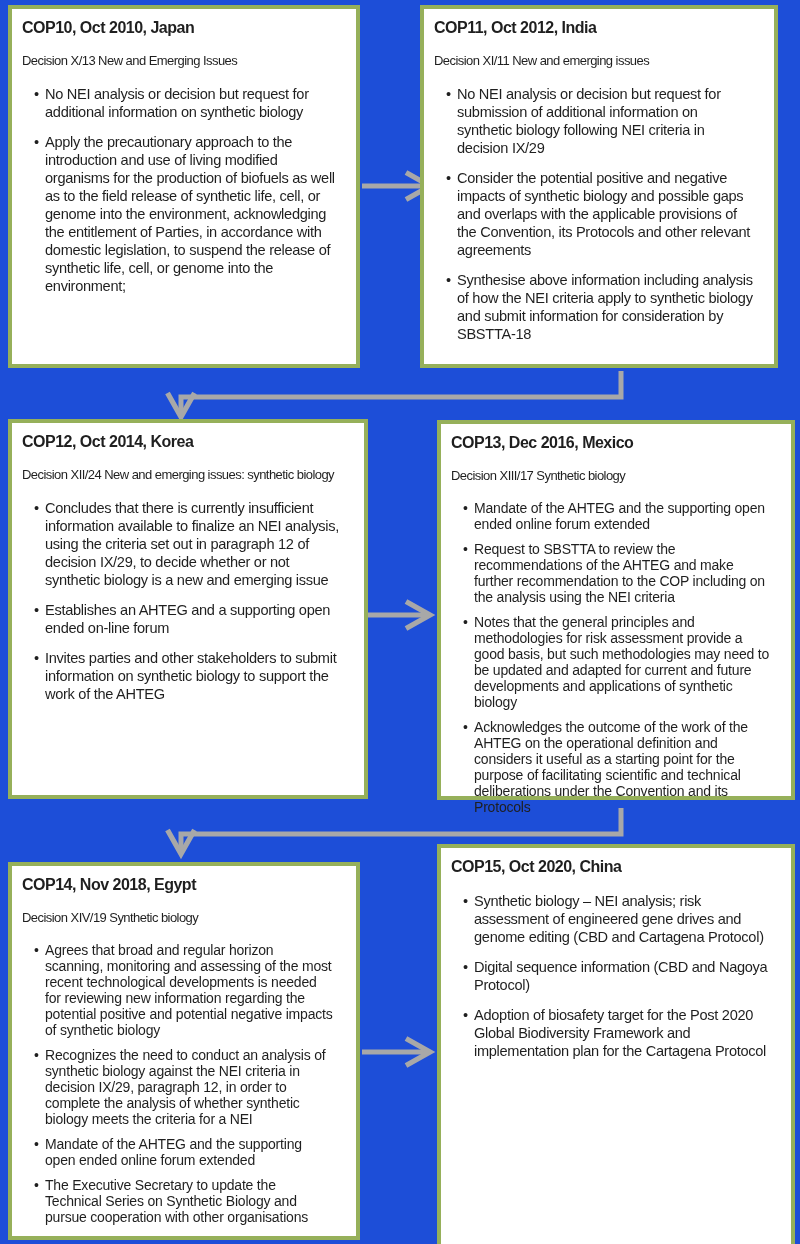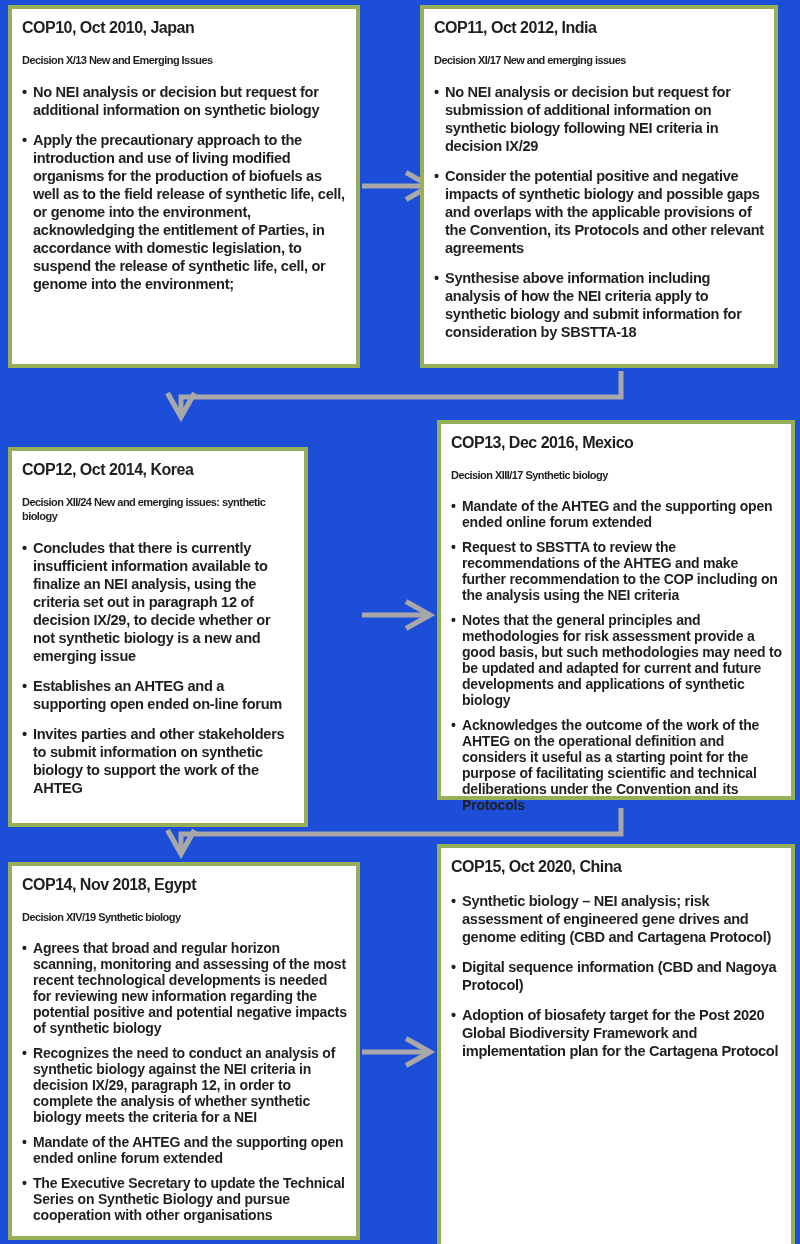--- a/index.html
+++ b/index.html
@@ -29,27 +29,27 @@
     z-index:1;
   }
   .title{
     font-size:16px;
     font-weight:bold;
     letter-spacing:-0.5px;
     margin:0 0 15px 0;
     line-height:1.22;
   }
   .subtitle{
-    font-size:11px;
-    font-weight:bold;
+    font-size:13px;
+    font-weight:normal;
     letter-spacing:-0.55px;
     margin:0 0 16px 0;
     line-height:1.3;
   }
-  ul.bullets{list-style:none;margin:0;padding:0;font-weight:bold;}
+  ul.bullets{list-style:none;margin:12px;padding:0;}
   ul.bullets li{
     position:relative;
     padding-left:11px;
     letter-spacing:-0.3px;
   }
   ul.bullets li::before{
     content:"\2022";
     position:absolute;
     left:0;top:0;
   }
@@ -78,29 +78,29 @@
     <h2 class="title">COP10, Oct 2010, Japan</h2>
     <h3 class="subtitle">Decision X/13 New and Emerging Issues</h3>
     <ul class="bullets">
       <li>No NEI analysis or decision but request for additional information on synthetic biology</li>
       <li>Apply the precautionary approach to the introduction and use of living modified organisms for the production of biofuels as well as to the field release of synthetic life, cell, or genome into the environment, acknowledging the entitlement of Parties, in accordance with domestic legislation, to suspend the release of synthetic life, cell, or genome into the environment;</li>
     </ul>
   </section>
 
   <section class="box fs-lg" style="left:420px;top:5px;width:358px;height:363px">
     <h2 class="title">COP11, Oct 2012, India</h2>
-    <h3 class="subtitle">Decision XI/17 New and emerging issues</h3>
+    <h3 class="subtitle">Decision XI/11 New and emerging issues</h3>
     <ul class="bullets">
       <li>No NEI analysis or decision but request for submission of additional information on synthetic biology following NEI criteria in decision IX/29</li>
       <li>Consider the potential positive and negative impacts of synthetic biology and possible gaps and overlaps with the applicable provisions of the Convention, its Protocols and other relevant agreements</li>
       <li>Synthesise above information including analysis of how the NEI criteria apply to synthetic biology and submit information for consideration by SBSTTA-18</li>
     </ul>
   </section>
 
-  <section class="box fs-lg" style="left:8px;top:447px;width:300px;height:380px">
+  <section class="box fs-lg" style="left:8px;top:419px;width:360px;height:380px">
     <h2 class="title">COP12, Oct 2014, Korea</h2>
     <h3 class="subtitle">Decision XII/24 New and emerging issues: synthetic biology</h3>
     <ul class="bullets">
       <li>Concludes that there is currently insufficient information available to finalize an NEI analysis, using the criteria set out in paragraph 12 of decision IX/29, to decide whether or not synthetic biology is a new and emerging issue</li>
       <li>Establishes an AHTEG and a supporting open ended on-line forum</li>
       <li>Invites parties and other stakeholders to submit information on synthetic biology to support the work of the AHTEG</li>
     </ul>
   </section>
 
   <section class="box fs-sm" style="left:437px;top:420px;width:358px;height:380px">

